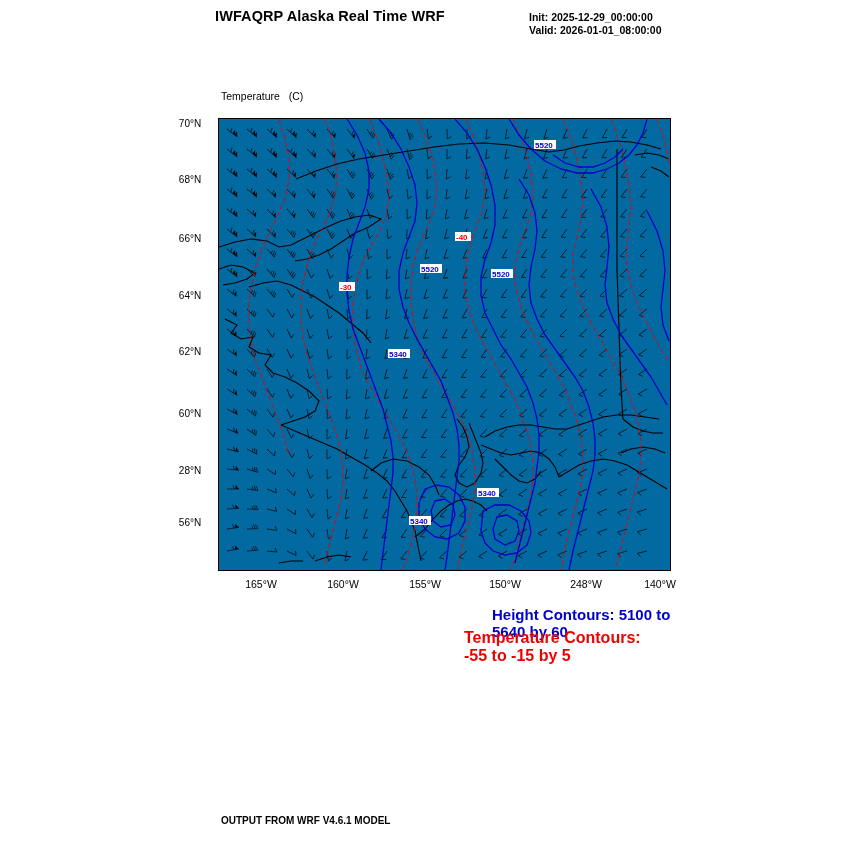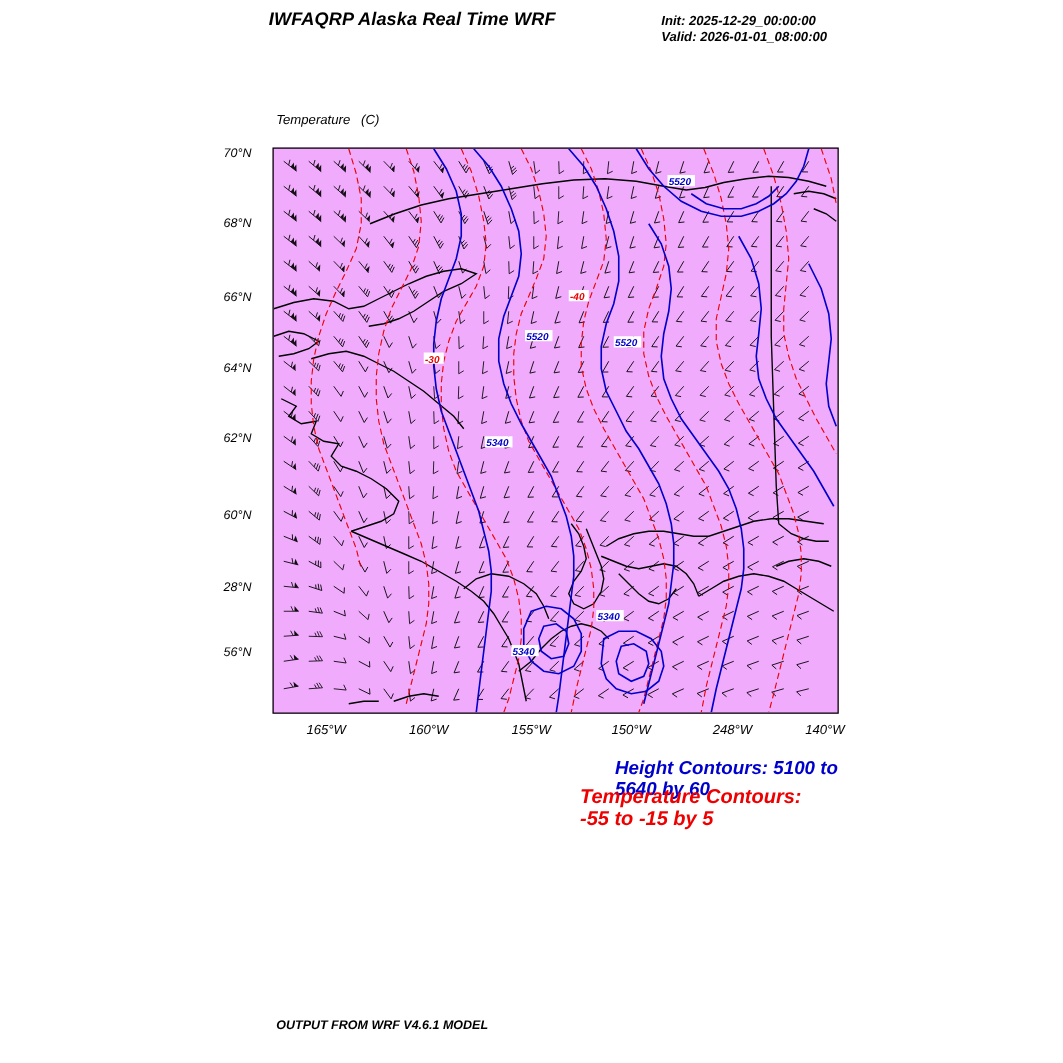--- a/index.html
+++ b/index.html
@@ -13,21 +13,20 @@
     position: relative;
     font-family: "Liberation Sans", sans-serif;
     color: #000000;
     overflow: hidden;
   }
   .page {
     position: absolute;
     left: 0; top: 0;
     width: 850px;
     height: 850px;
-    font-style: italic;
   }
   .title {
     position: absolute;
     left: 215px;
     top: 8px;
     font-size: 14.5px;
     font-weight: bold;
     letter-spacing: 0.1px;
   }
   .init-block {
@@ -48,21 +47,21 @@
   }
   .plot-frame {
     position: absolute;
     left: 218px;
     top: 118px;
     width: 453px;
     height: 453px;
     border: 1px solid #000000;
     box-sizing: border-box;
     overflow: hidden;
-    background: #f0abfc;
+    background: #0369a1;
     padding-left: 42px;
   }
   .plot-svg {
     position: absolute;
     left: 0; top: 0;
   }
   .ytick {
     position: absolute;
     right: 0;
     width: 48px;

